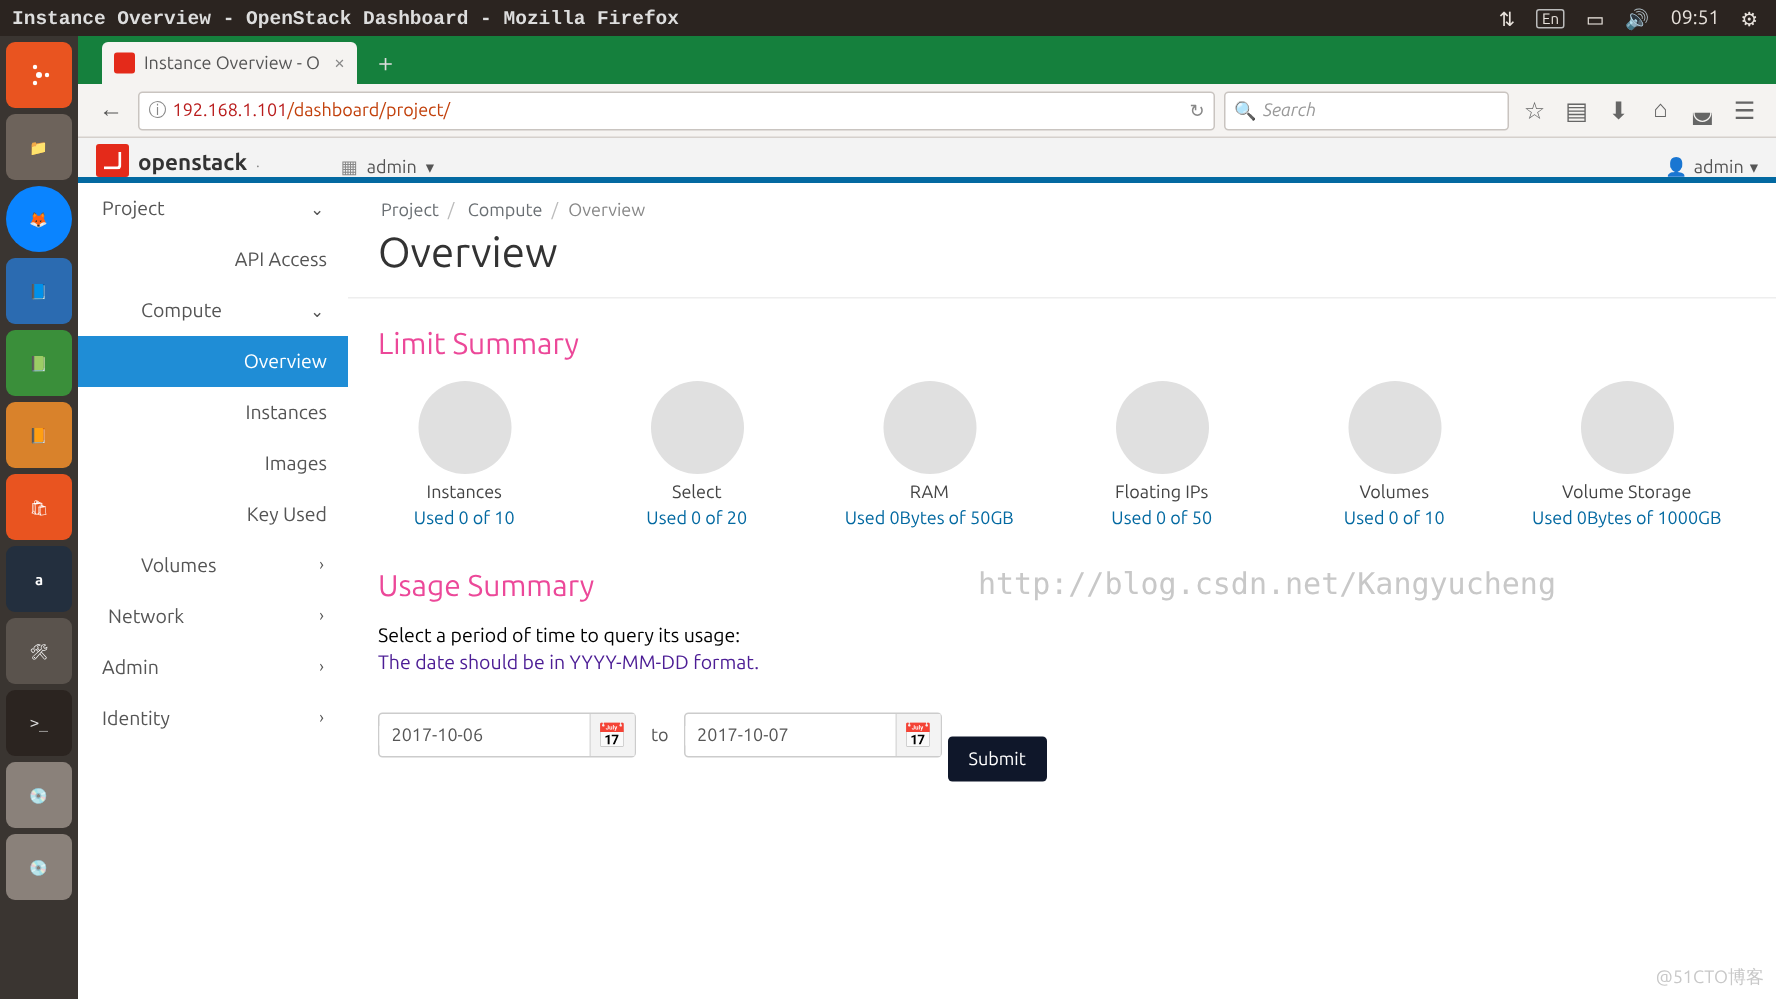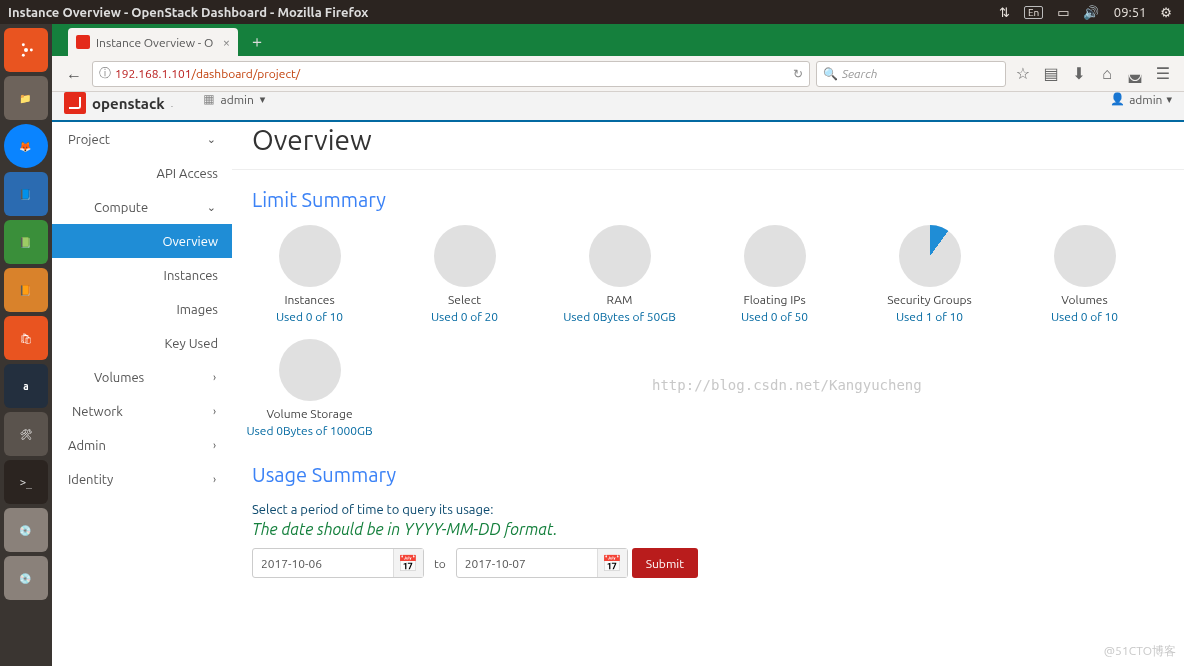--- a/index.html
+++ b/index.html
@@ -1,20 +1,20 @@
 <!DOCTYPE html>
 <html><head>
 <meta charset="utf-8">
 <style>
 * { box-sizing: border-box; margin: 0; padding: 0; font-family: "Ubuntu", "Helvetica Neue", Arial, sans-serif; }
 body { width: 1184px; height: 666px; overflow: hidden; background: #fff; }
 
 
 .ubuntu-top { height: 24px; background: #2b2420; color: #e8e2dc; display: flex; align-items: center; font-size: 13px; }
-.ubuntu-top .title { padding-left: 8px; font-weight: bold; color: #ddd; flex: 1; }
+.ubuntu-top .title { padding-left: 8px; font-weight: bold; color: #ddd; flex: 1; font-family: Liberation Mono, monospace; }
 .ubuntu-top .indic { display: flex; gap: 14px; padding-right: 12px; align-items: center; }
 .en-box { border: 1px solid #bbb; border-radius: 2px; font-size: 10px; padding: 0 3px; }
 
 
 .launcher { position: absolute; top: 24px; left: 0; width: 52px; height: 642px; background: #3a3531; display: flex; flex-direction: column; align-items: center; padding-top: 4px; gap: 4px; }
 .launch-icon { width: 44px; height: 44px; border-radius: 6px; display: flex; align-items: center; justify-content: center; font-size: 10px; color: #fff; }
 
 
 .ff-tabs { position: absolute; top: 24px; left: 52px; right: 0; height: 32px; background: #15803d; display: flex; align-items: flex-end; }
 .tab-group { display: flex; align-items: center; height: 28px; margin-left: 16px; }
@@ -31,21 +31,21 @@
 .addr-bar .path { color: #c2410c; }
 .addr-refresh { margin-left: auto; color: #888; }
 .search-bar { width: 190px; height: 26px; background: #fff; border: 1px solid #c9c4c0; border-radius: 3px; display: flex; align-items: center; padding: 0 6px; font-size: 12px; }
 .search-bar .mag { color: #888; }
 .search-bar input { border: none; outline: none; flex: 1; font-size: 12px; margin-left: 4px; font-style: normal; }
 .search-bar input::placeholder { color: #999; font-style: italic; }
 .tool-icon { width: 22px; height: 22px; color: #666; display: flex; align-items: center; justify-content: center; cursor: pointer; }
 
 
 .dash-wrap { position: absolute; top: 92px; left: 52px; right: 0; bottom: 0; display: flex; flex-direction: column; }
-.dash-top { height: 30px; background: #f3f3f3; border-bottom: 2px solid #0369a1; display: flex; align-items: flex-start; padding: 0 12px; }
+.dash-top { height: 30px; background: #f3f3f3; border-bottom: 4px solid #0369a1; display: flex; align-items: flex-end; padding: 0 12px; gap: 24px; }
 .logo { display: flex; align-items: center; gap: 6px; }
 .logo-mark { width: 22px; height: 22px; background: #e42a1a; border-radius: 2px; display: flex; align-items: center; justify-content: center; }
 .logo-mark::before { content: ""; width: 10px; height: 10px; border: 2px solid #fff; border-top: none; border-left: none; border-radius: 0 0 3px 0; }
 .logo-text { font-weight: 600; font-size: 15px; color: #333; }
 .proj-drop { margin-left: 30px; font-size: 12px; color: #555; display: flex; align-items: center; gap: 6px; cursor: pointer; }
 .grid-ic { color: #888; }
 .user-drop { margin-left: auto; font-size: 12px; color: #555; display: flex; align-items: center; gap: 4px; cursor: pointer; }
 
 .dash-body { flex: 1; display: flex; }
 .sidebar { width: 180px; background: #fff; }
@@ -53,37 +53,37 @@
 .sb-item { justify-content: space-between; }
 .sb-sub { justify-content: flex-end; padding-right: 14px; }
 .sb-sub.active { background: #1f8dd6; color: #fff; }
 .chev { font-size: 11px; }
 
 .content { flex: 1; padding: 0 0 0 0; overflow-y: auto; position: relative; }
 .crumbs { padding: 12px 20px 4px; font-size: 12px; color: #888; }
 .crumbs a { color: #6a6f73; text-decoration: none; margin: 0 2px; }
 .crumbs .sep { margin: 0 4px; color: #bbb; }
 h1.page-title { font-size: 28px; font-weight: 400; color: #333; padding: 2px 20px 14px; }
-h3.sect { font-size: 20px; font-weight: 400; color: #3b82f6; padding: 18px 20px 2px; border-top: 1px solid #eee; }
+h3.sect { font-size: 20px; font-weight: 400; color: #ec4899; padding: 18px 20px 2px; border-top: 1px solid #eee; }
 .limits { display: flex; flex-wrap: wrap; gap: 0; padding: 4px 0px 0px 0px; }
 .limit-card { width: 155px; text-align: center; padding: 8px 0; font-size: 12px; color: #555; }
 .pie { width: 62px; height: 62px; border-radius: 50%; background: #e0e0e0; margin: 0 auto 6px; position: relative; }
 .pie.part::before { content: ""; position: absolute; inset: 0; border-radius: 50%; background: conic-gradient(#1f8dd6 0 36deg, transparent 36deg 360deg); }
 .limit-name { font-size: 12px; color: #444; margin-bottom: 4px; }
 .limit-use { font-size: 12px; color: #0369a1; }
-.q-text { font-size: 13px; color: #0c4a6e; padding: 14px 20px 0; }
-.q-sub { font-size: 16px; color: #15803d; padding: 4px 20px 10px; font-style: italic; }
+.q-text { font-size: 13px; color: #000000; padding: 14px 20px 0; }
+.q-sub { font-size: 13px; color: #4c1d95; padding: 4px 20px 10px; }
 .q-form { display: flex; align-items: center; gap: 4px; padding: 0 20px 20px; }
 .date-in { display: flex; align-items: center; border: 1px solid #ccc; border-radius: 3px; height: 30px; background: #fff; }
 .date-in input { border: none; outline: none; width: 140px; padding: 0 8px; font-size: 12px; color: #555; }
 .date-in .cal { width: 30px; height: 28px; border-left: 1px solid #ddd; display: flex; align-items: center; justify-content: center; color: #777; background: #f3f3f3; }
 .to-lab { font-size: 12px; color: #555; margin: 0 6px; }
-.submit { background: #b91c1c; color: #fff; border: none; border-radius: 3px; height: 30px; padding: 0 14px; font-size: 12px; cursor: pointer; }
-
-.watermark { position: absolute; top: 255px; left: 420px; font-size: 14px; color: #c8c8c8; font-family: monospace; pointer-events: none; }
+.submit { background: #0f172a; color: #fff; border: none; border-radius: 3px; height: 30px; padding: 0 14px; font-size: 12px; cursor: pointer; margin-top: 32px; }
+
+.watermark { position: absolute; top: 255px; left: 420px; font-size: 20px; color: #c8c8c8; font-family: monospace; pointer-events: none; }
 .corner-wm { position: absolute; right: 8px; bottom: 6px; color: #c8c8c8; font-size: 12px; }
 
 svg.ico { width: 16px; height: 16px; }
 </style>
 </head>
 <body>
 
 <div class="ubuntu-top">
   <div class="title">Instance Overview - OpenStack Dashboard - Mozilla Firefox</div>
   <div class="indic">
@@ -209,20 +209,25 @@
         <span>Admin</span>
         <span class="chev">›</span>
       </div>
       <div class="sb-item">
         <span>Identity</span>
         <span class="chev">›</span>
       </div>
     </div>
 
     <div class="content">
+      <div class="crumbs">
+        <a href="#">Project</a><span class="sep">/</span>
+        <a href="#">Compute</a><span class="sep">/</span>
+        <span style="color:#888">Overview</span>
+      </div>
       <h1 class="page-title">Overview</h1>
       <h3 class="sect">Limit Summary</h3>
       <div class="limits" id="limits">
           <div class="limit-card">
             <div class="pie"></div>
             <div class="limit-name">Instances</div>
             <div class="limit-use">Used 0 of 10</div>
           </div>
           <div class="limit-card">
             <div class="pie"></div>
@@ -231,25 +236,20 @@
           </div>
           <div class="limit-card">
             <div class="pie"></div>
             <div class="limit-name">RAM</div>
             <div class="limit-use">Used 0Bytes of 50GB</div>
           </div>
           <div class="limit-card">
             <div class="pie"></div>
             <div class="limit-name">Floating IPs</div>
             <div class="limit-use">Used 0 of 50</div>
-          </div>
-          <div class="limit-card">
-            <div class="pie part"></div>
-            <div class="limit-name">Security Groups</div>
-            <div class="limit-use">Used 1 of 10</div>
           </div>
           <div class="limit-card">
             <div class="pie"></div>
             <div class="limit-name">Volumes</div>
             <div class="limit-use">Used 0 of 10</div>
           </div>
           <div class="limit-card">
             <div class="pie"></div>
             <div class="limit-name">Volume Storage</div>
             <div class="limit-use">Used 0Bytes of 1000GB</div>

